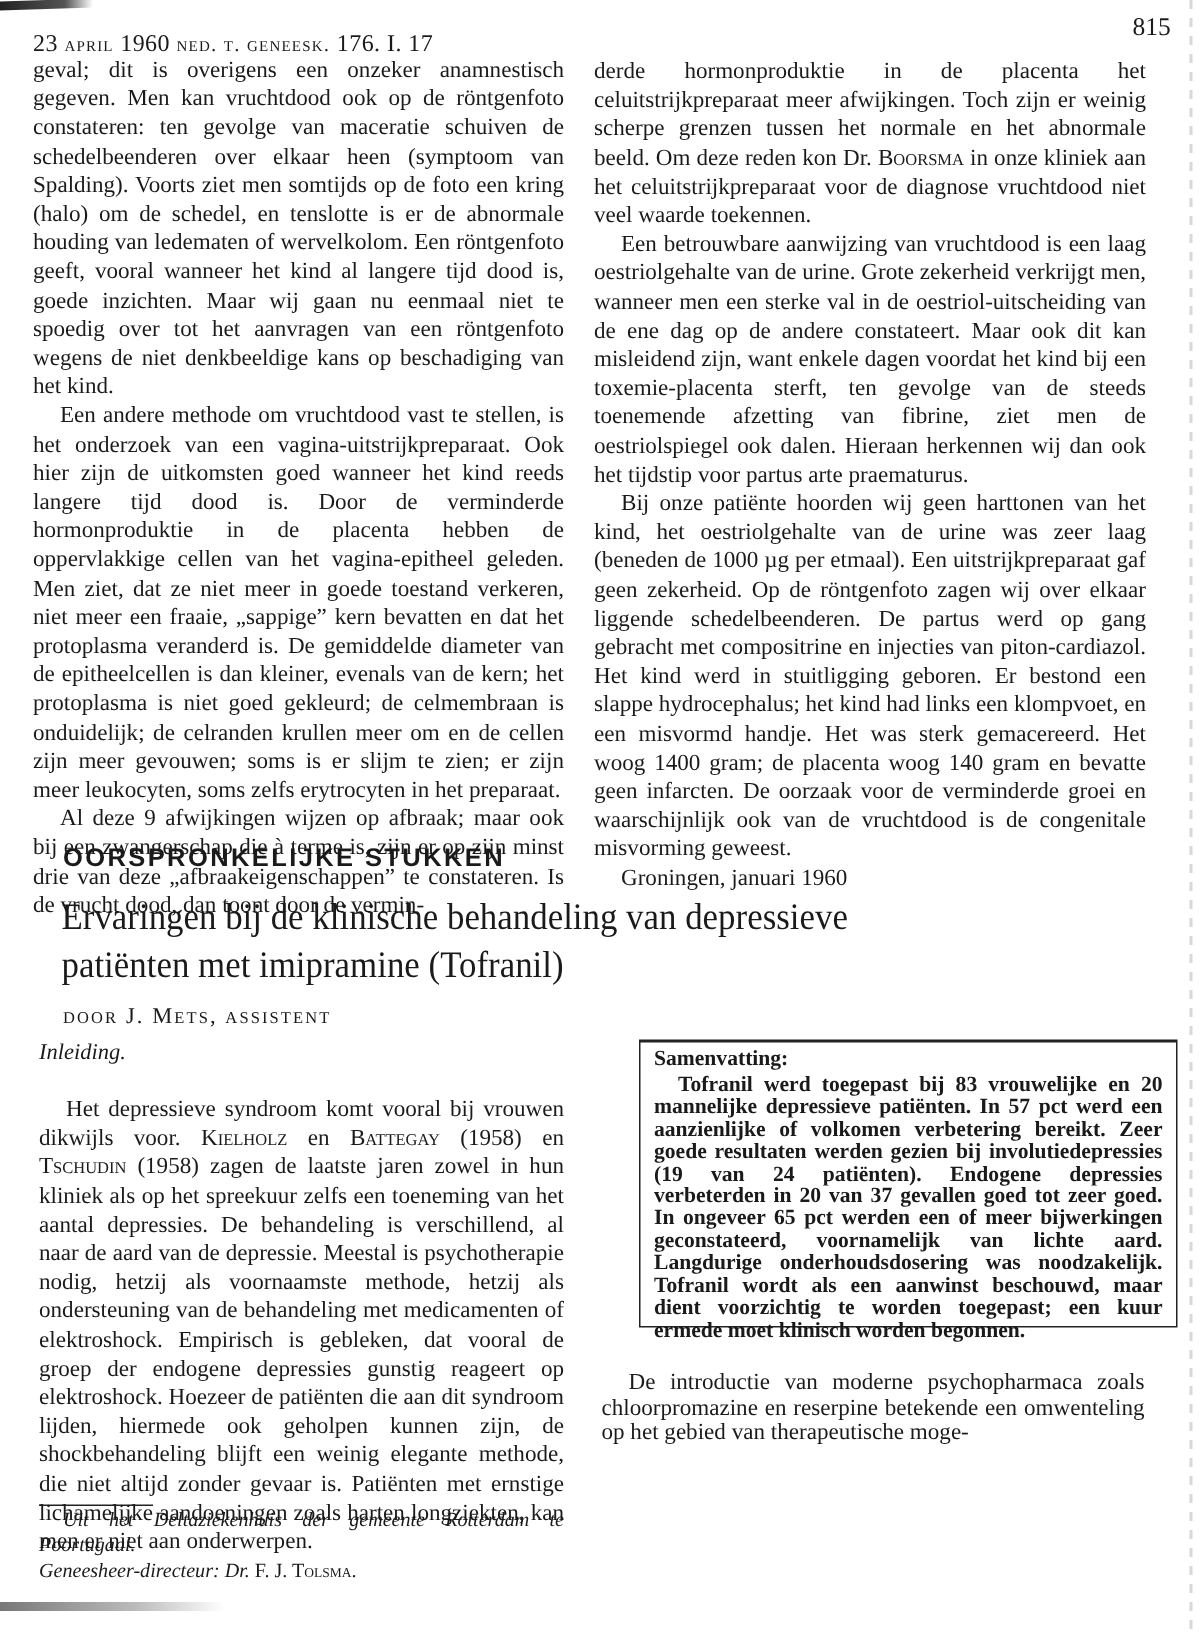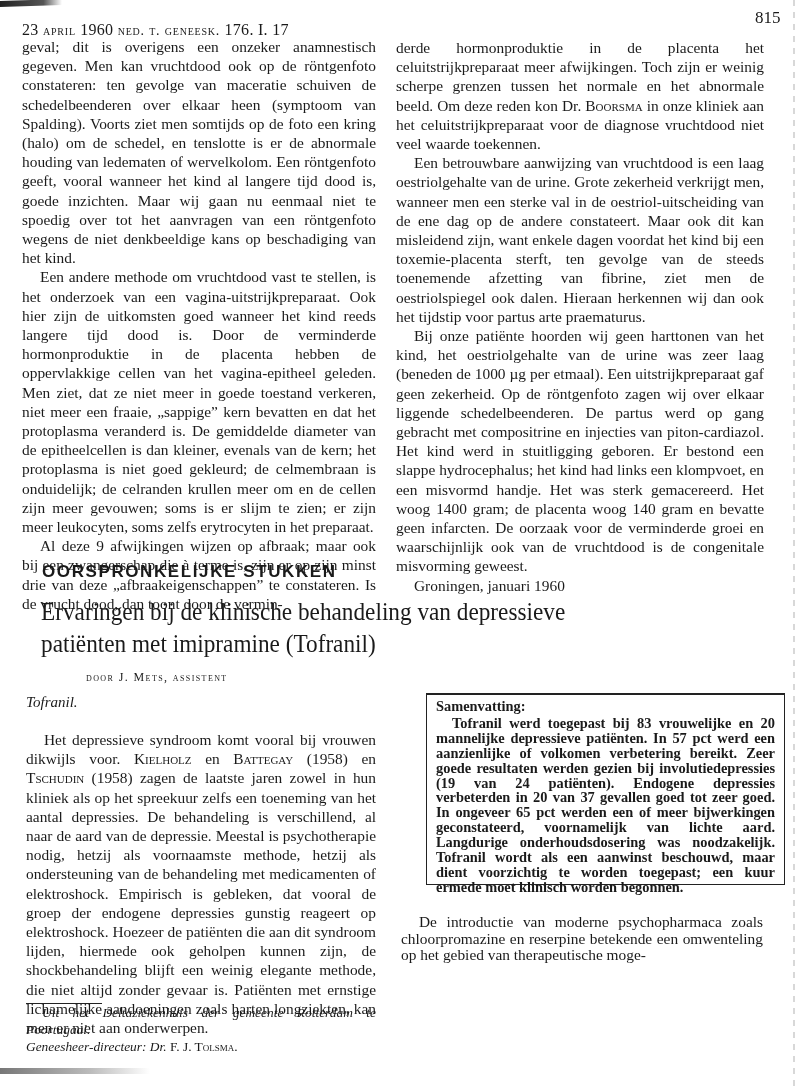--- a/index.html
+++ b/index.html
@@ -16,21 +16,21 @@
   .page-number { position:absolute; left:736px; top:8px; font-size:17px;margin-left:19px; }
   .col { position:absolute; font-size:15.4px; line-height:19.2px; text-align:justify; }
   .col p { margin:0; }
   .col p.indent { text-indent:18px; }
   .col-left-top { left:22px; top:37px; width:354px; }
   .col-right-top { left:396px; top:38px; width:368px; }
   .section-label { position:absolute; left:42px; top:562px; font-family:Liberation Sans, sans-serif;
          font-weight:bold; font-size:17px; letter-spacing:1.6px; }
   .article-title { position:absolute; left:41px; top:596px; width:720px; font-size:25px; line-height:32px;
          transform:scaleX(0.93); transform-origin:left top; }
-  .byline { position:absolute; left:42px; top:670px; font-size:12px; letter-spacing:1.4px; font-variant:small-caps;margin-left:44px; }
+  .byline { position:absolute; left:42px; top:670px; font-size:15px; letter-spacing:1.4px; font-variant:small-caps; }
   .subheading { position:absolute; left:26px; top:694px; font-style:italic; font-size:15px; }
   .col-left-bottom { left:26px; top:730px; width:350px; }
   .footnote-rule { position:absolute; left:26px; top:1003px; width:76px; height:1px; background:#222; }
   .footnote { position:absolute; left:26px; top:1004px; width:350px; font-style:italic; font-size:13.4px; line-height:17px; text-align:justify; }
   .footnote .sc { font-style:normal; font-variant:small-caps; }
   .summary-box { position:absolute; left:426px; top:693px; width:359px; height:192px; border:1.5px solid #222;
          border-top-width:2px; padding:4px 9px 4px 9px; box-sizing:border-box; font-size:14.4px; line-height:14.9px; text-align:justify; }
   .summary-box .summary-title { font-weight:bold; margin-bottom:2px; }
   .summary-box .summary-text { text-indent:16px;font-weight:bold; }
   .col-right-bottom { left:401px; top:914px; width:362px; font-size:15.4px; line-height:16.5px; }
@@ -65,21 +65,21 @@
   <p class="indent">Groningen, januari 1960</p>
 </div>
 
 <div class="section-label">OORSPRONKELIJKE STUKKEN</div>
 <div class="article-title">
   <div>Ervaringen bij de klinische behandeling van depressieve</div>
   <div>patiënten met imipramine (Tofranil)</div>
 </div>
 <div class="byline">door J. Mets, assistent</div>
 
-<div class="subheading">Tofranil.</div>
+<div class="subheading">Inleiding.</div>
 
 <div class="col col-left-bottom">
   <p class="indent"><span>Het depressieve syndroom komt vooral bij vrouwen dikwijls voor. </span><span class="sc-name">Kielholz</span><span> en </span><span class="sc-name">Battegay</span><span> (1958) en </span><span class="sc-name">Tschudin</span><span> (1958) zagen de laatste jaren zowel in hun kliniek als op het spreekuur zelfs een toeneming van het aantal depressies. De behandeling is verschillend, al naar de aard van de depressie. Meestal is psychotherapie nodig, hetzij als voornaamste methode, hetzij als ondersteuning van de behandeling met medicamenten of elektroshock. Empirisch is gebleken, dat vooral de groep der endogene depressies gunstig reageert op elektroshock. Hoezeer de patiënten die aan dit syndroom lijden, hiermede ook geholpen kunnen zijn, de shockbehandeling blijft een weinig elegante methode, die niet altijd zonder gevaar is. Patiënten met ernstige lichamelijke aandoeningen zoals harten longziekten, kan men er niet aan onderwerpen.</span></p>
 </div>
 
 <div class="footnote-rule"></div>
 <div class="footnote">
   <div style="text-indent:16px;">Uit het Deltaziekenhuis der gemeente Rotterdam te Poortugaal.</div>
   <div><span>Geneesheer-directeur: Dr. </span><span class="sc">F. J. Tolsma.</span></div>
 </div>

